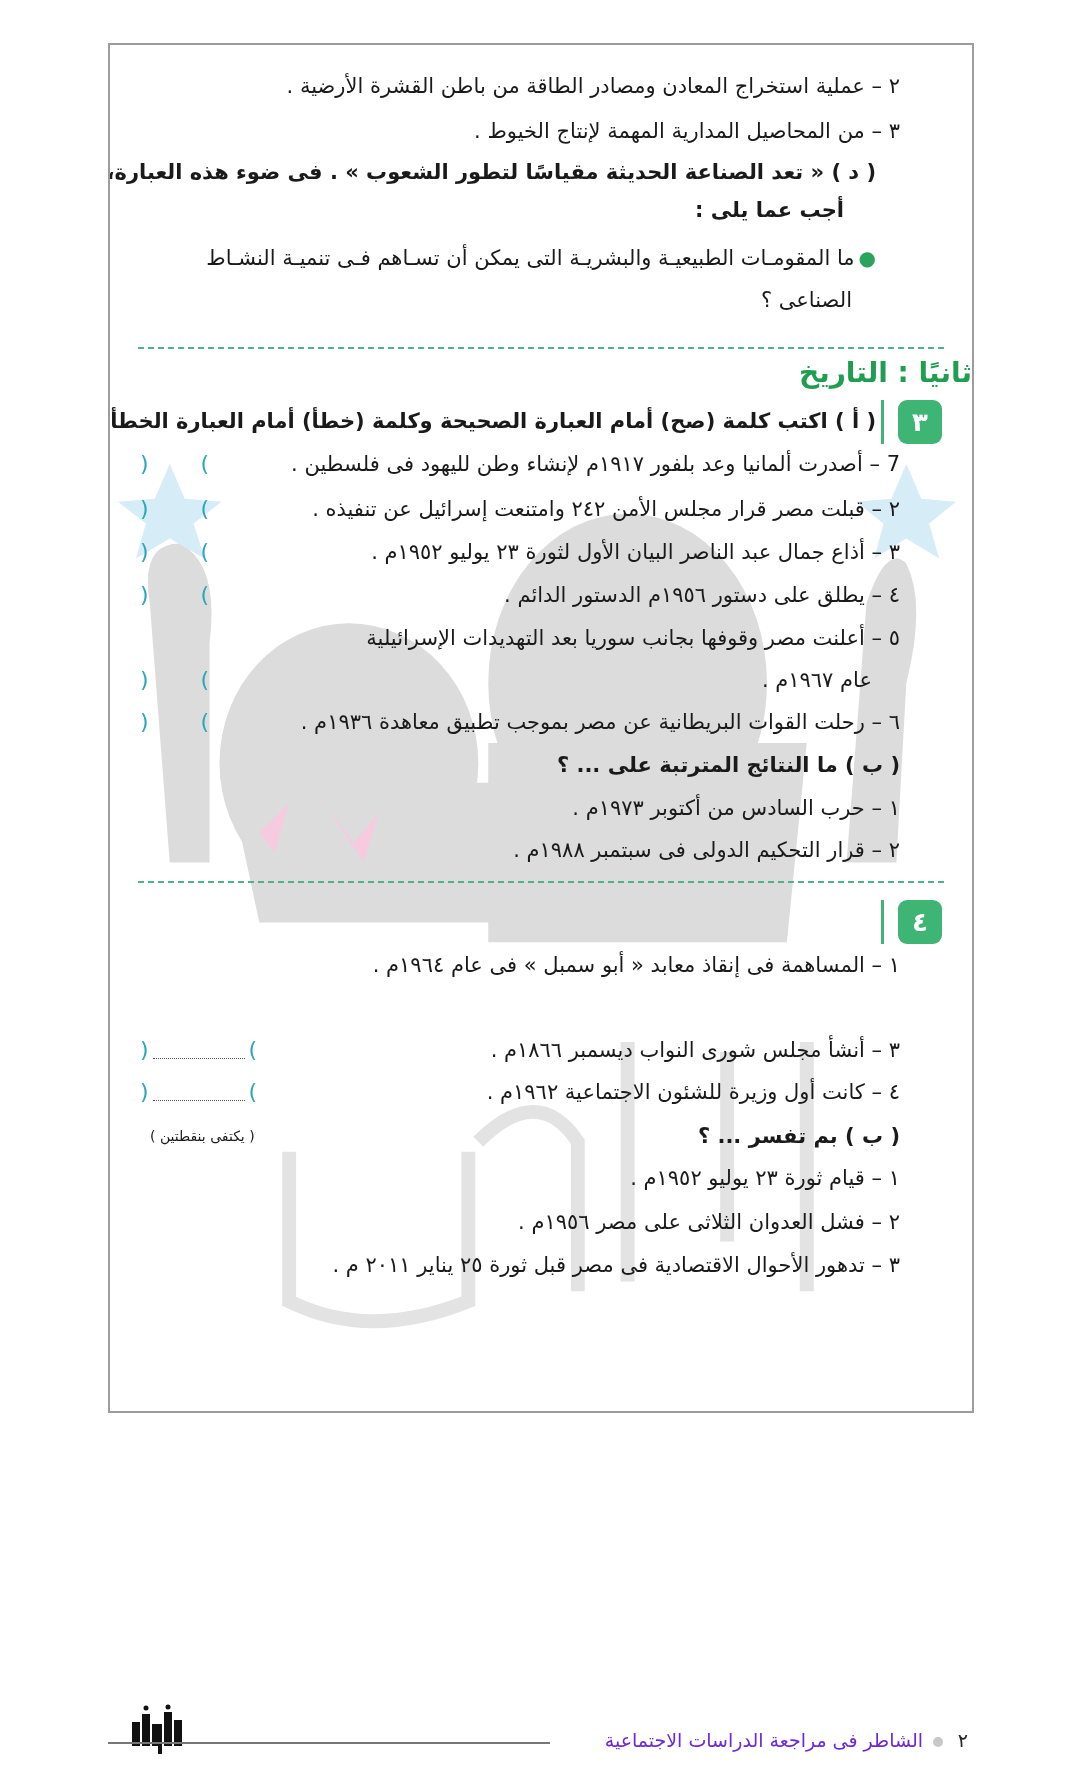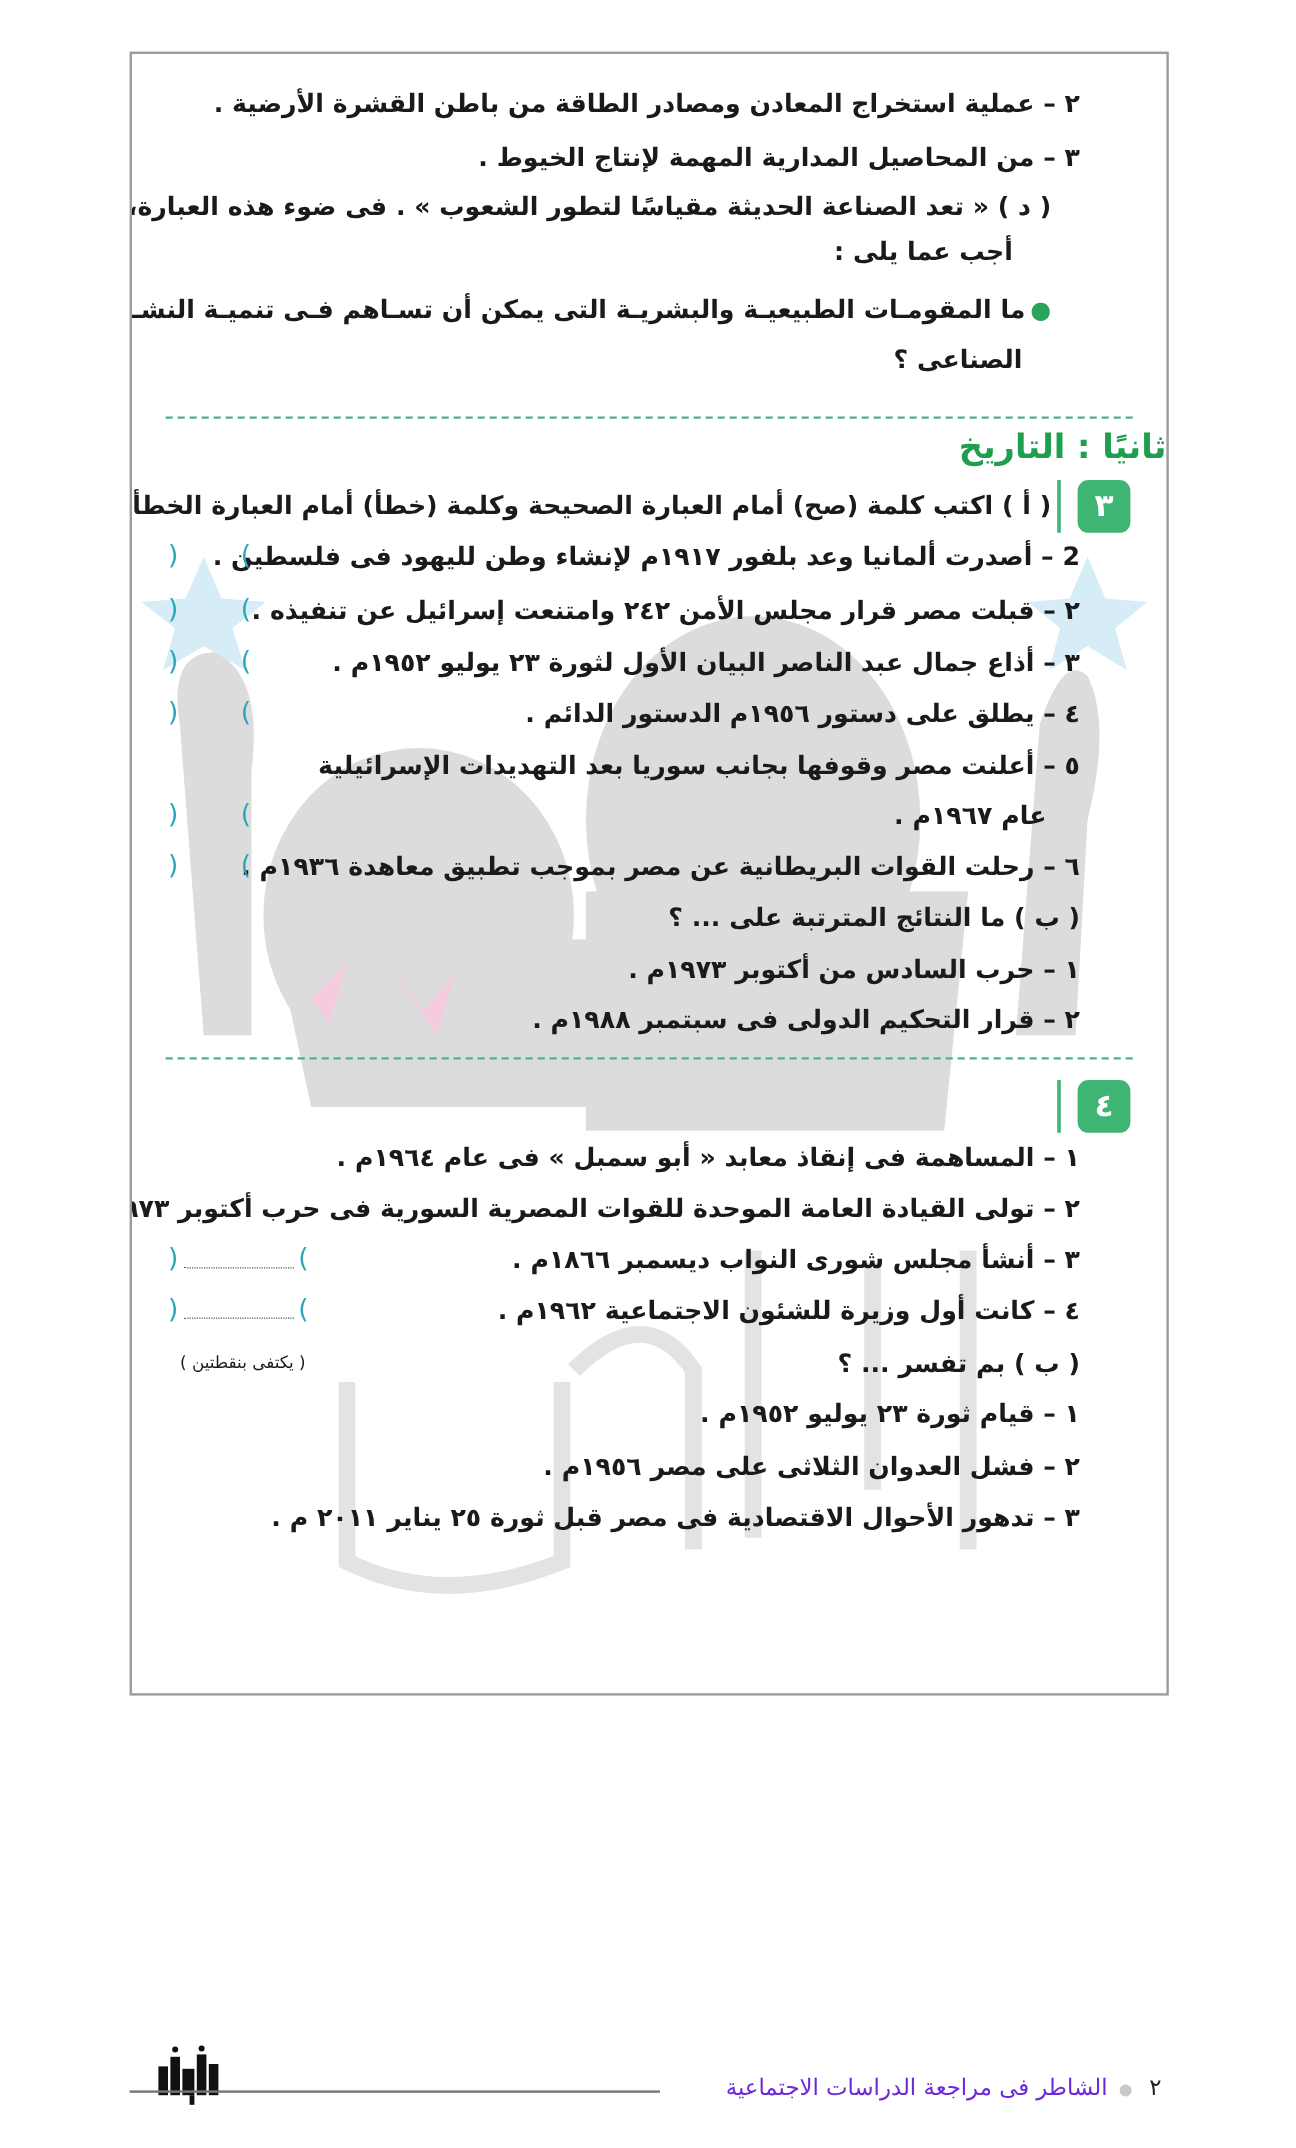--- a/index.html
+++ b/index.html
@@ -9,21 +9,21 @@
   }
   .frame {
     position: absolute; left: 108px; top: 43px; width: 866px; height: 1370px;
     border: 2px solid #9c9c9c; box-sizing: border-box; background: #fff; overflow: hidden;
   }
   
   .wm { position: absolute; left: 0; top: 0; width: 100%; height: 100%; pointer-events: none; }
   .content { position: absolute; left: 0; top: 0; width: 100%; height: 100%; direction: rtl; }
   .line {
     position: absolute; right: 72px; font-size: 21px; line-height: 30px; white-space: nowrap;
-    direction: rtl; text-align: right; font-weight: bold;
+    direction: rtl; text-align: right;
   }
   .bold { font-weight: bold; }
   .bullet-dot { color: #2aa35c; font-size: 20px; margin-left: 4px; }
   .divider {
     position: absolute; left: 28px; right: 28px; height: 0; border-top: 2px dashed #4db38a;
   }
   .section-title {
     position: absolute; left: 0; right: 0; color: #1e9e4e;
     font-weight: bold; font-size: 28px; line-height: 36px; direction: rtl;
   }
@@ -76,21 +76,21 @@
     </div>
     <div class="line" style="top:240px; right:120px">الصناعى ؟</div>
 
     <div class="divider" style="top:302px"></div>
     <div class="section-title" style="top:310px">ثانيًا : التاريخ</div>
 
     <div class="qnum" style="top:355px">٣</div>
     <div class="qbar" style="top:355px"></div>
     <div class="line bold" style="top:361px; right:96px">( أ ) اكتب كلمة (صح) أمام العبارة الصحيحة وكلمة (خطأ) أمام العبارة الخطأ :</div>
 
-    <div class="line" style="top:404px">2 – أصدرت ألمانيا وعد بلفور ١٩١٧م لإنشاء وطن لليهود فى فلسطين .</div>
+    <div class="line" style="top:404px">7 – أصدرت ألمانيا وعد بلفور ١٩١٧م لإنشاء وطن لليهود فى فلسطين .</div>
     <div class="paren" style="top:404px"><span>)</span><span class="gap"></span><span>(</span></div>
 
     <div class="line" style="top:449px">٢ – قبلت مصر قرار مجلس الأمن ٢٤٢ وامتنعت إسرائيل عن تنفيذه .</div>
     <div class="paren" style="top:449px"><span>)</span><span class="gap"></span><span>(</span></div>
 
     <div class="line" style="top:492px">٣ – أذاع جمال عبد الناصر البيان الأول لثورة ٢٣ يوليو ١٩٥٢م .</div>
     <div class="paren" style="top:492px"><span>)</span><span class="gap"></span><span>(</span></div>
 
     <div class="line" style="top:535px">٤ – يطلق على دستور ١٩٥٦م الدستور الدائم .</div>
     <div class="paren" style="top:535px"><span>)</span><span class="gap"></span><span>(</span></div>
@@ -105,21 +105,20 @@
     <div class="line bold" style="top:705px; right:72px">( ب ) ما النتائج المترتبة على ... ؟</div>
     <div class="line" style="top:748px">١ – حرب السادس من أكتوبر ١٩٧٣م .</div>
     <div class="line" style="top:790px">٢ – قرار التحكيم الدولى فى سبتمبر ١٩٨٨م .</div>
 
     <div class="divider" style="top:836px"></div>
 
     <div class="qnum" style="top:855px">٤</div>
     <div class="qbar" style="top:855px"></div>
 
     <div class="line" style="top:905px">١ – المساهمة فى إنقاذ معابد « أبو سمبل » فى عام ١٩٦٤م .</div>
-    <div class="line" style="top:947px">٢ – تولى القيادة العامة الموحدة للقوات المصرية السورية فى حرب أكتوبر ١٩٧٣م .</div>
     <div class="line" style="top:990px">٣ – أنشأ مجلس شورى النواب ديسمبر ١٨٦٦م .</div>
     <div class="paren" style="top:990px"><span>)</span><span class="dots"></span><span>(</span></div>
     <div class="line" style="top:1032px">٤ – كانت أول وزيرة للشئون الاجتماعية ١٩٦٢م .</div>
     <div class="paren" style="top:1032px"><span>)</span><span class="dots"></span><span>(</span></div>
 
     <div class="line bold" style="top:1076px">( ب ) بم تفسر ... ؟</div>
     <div class="note" style="top:1076px">( يكتفى بنقطتين )</div>
 
     <div class="line" style="top:1118px">١ – قيام ثورة ٢٣ يوليو ١٩٥٢م .</div>
     <div class="line" style="top:1162px">٢ – فشل العدوان الثلاثى على مصر ١٩٥٦م .</div>

